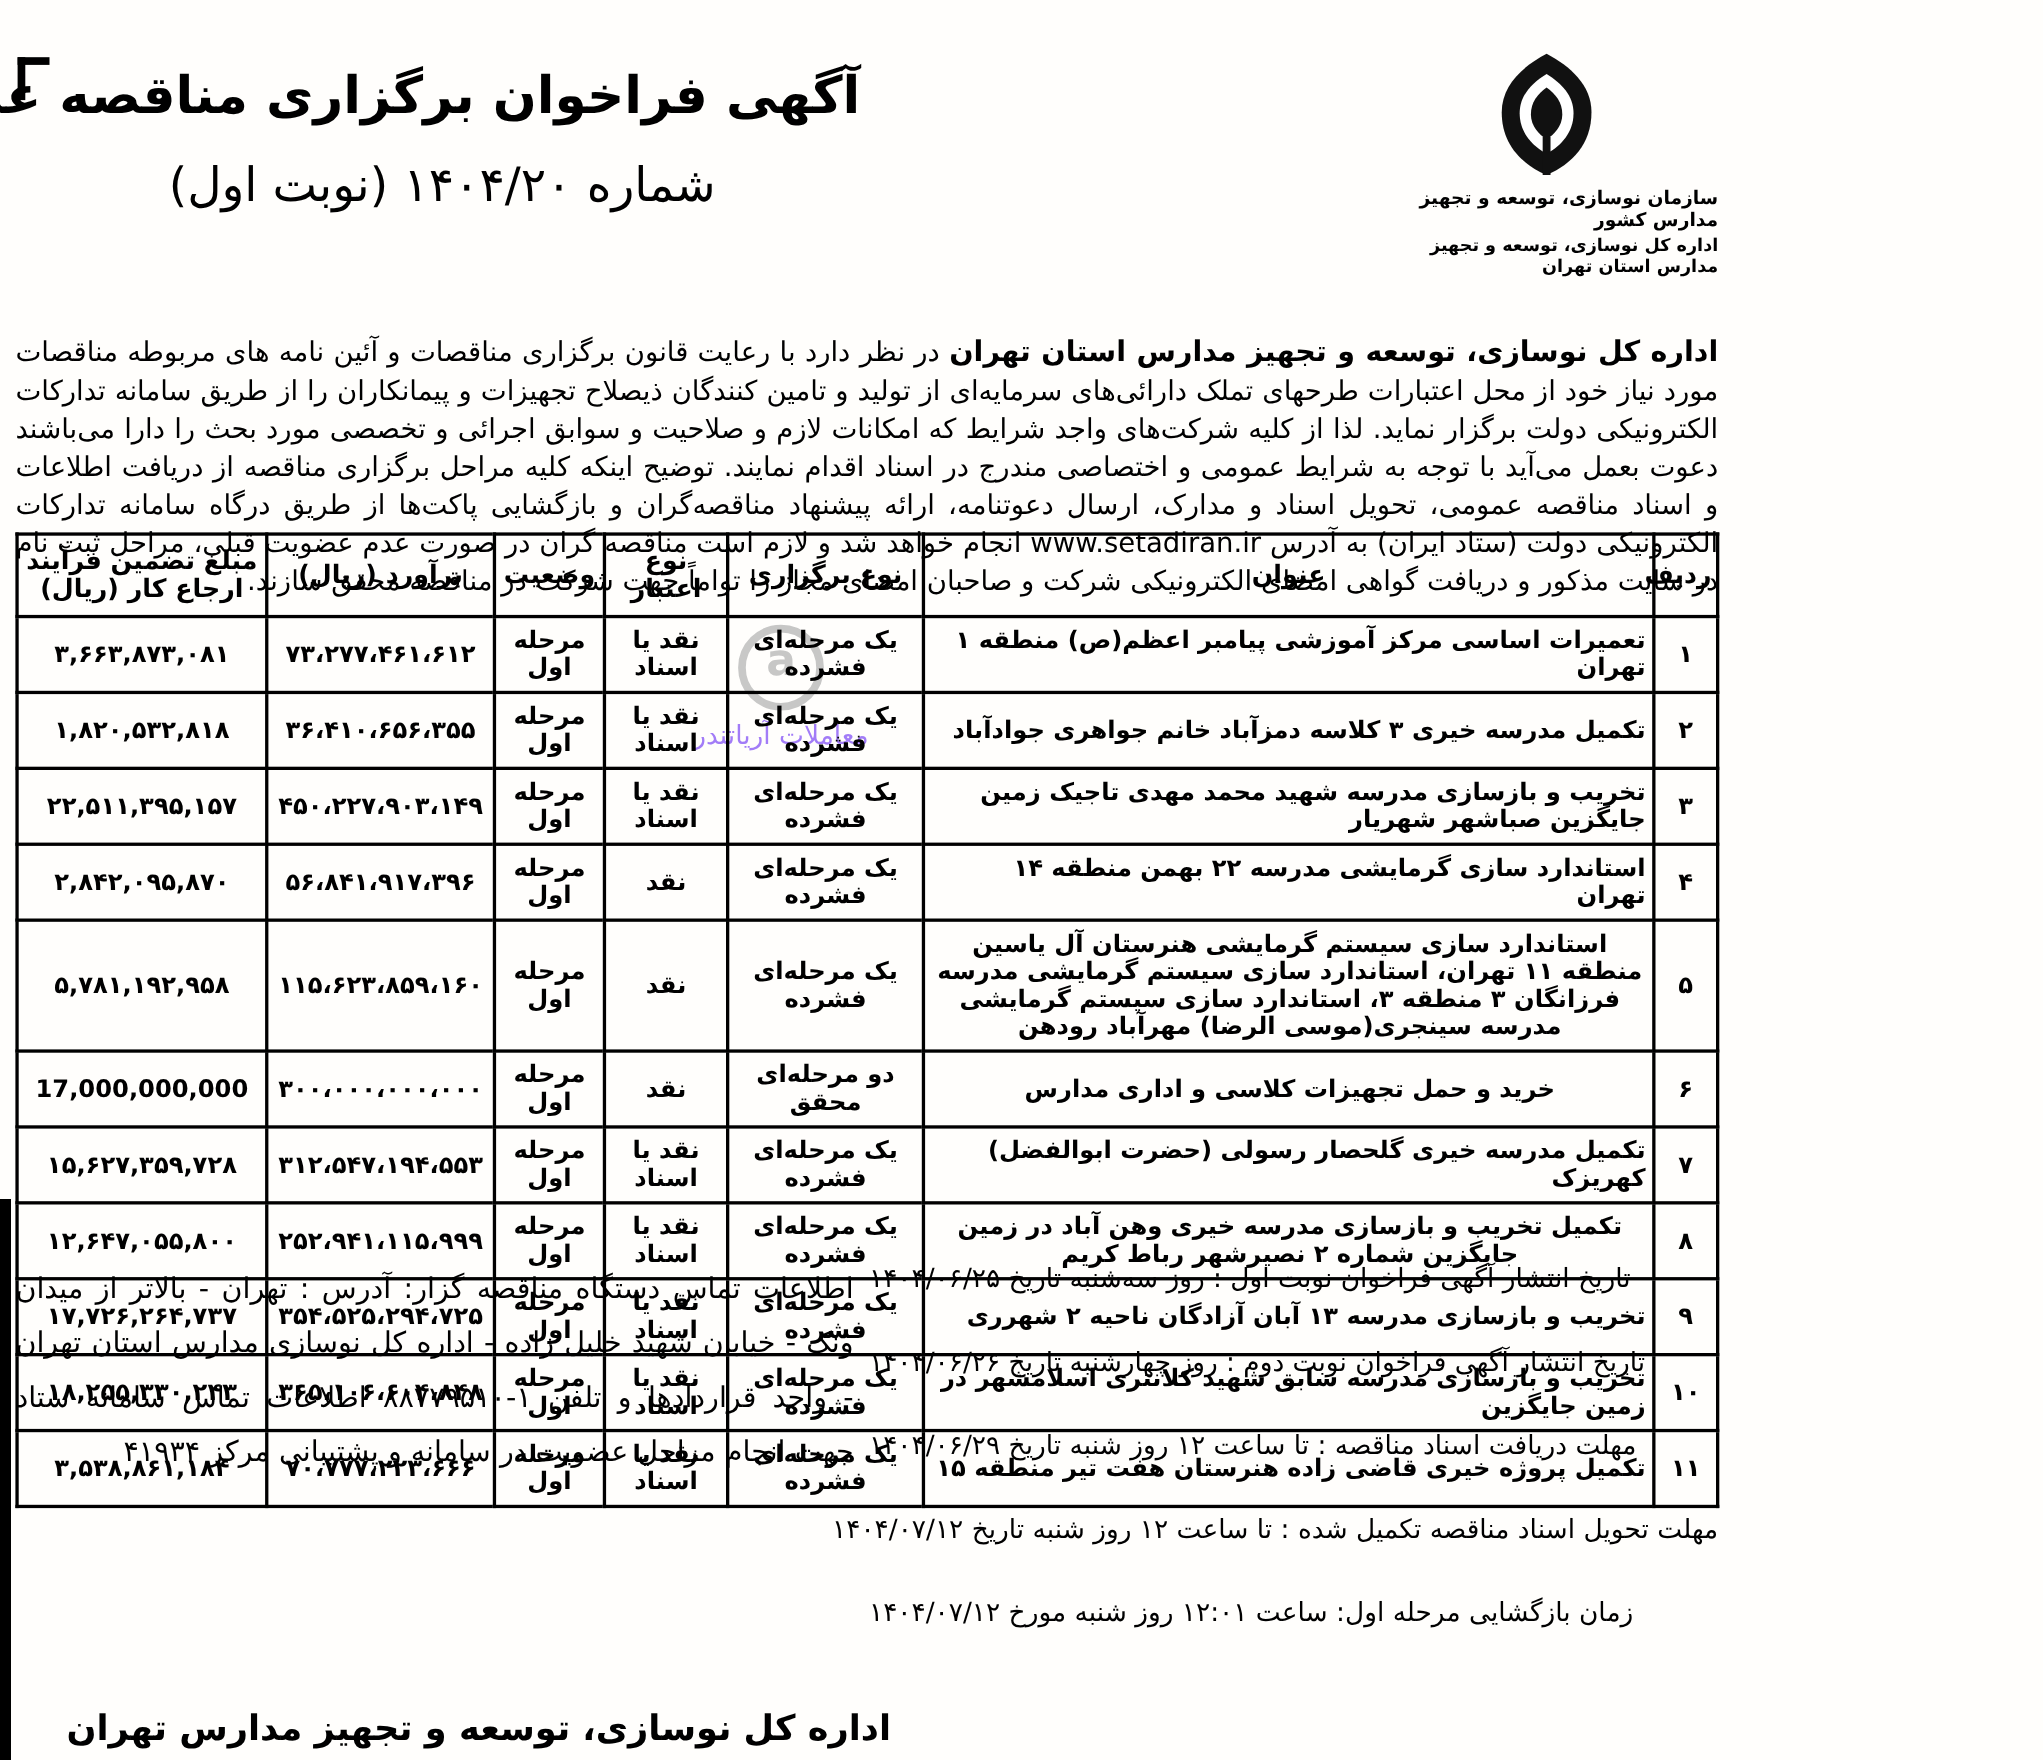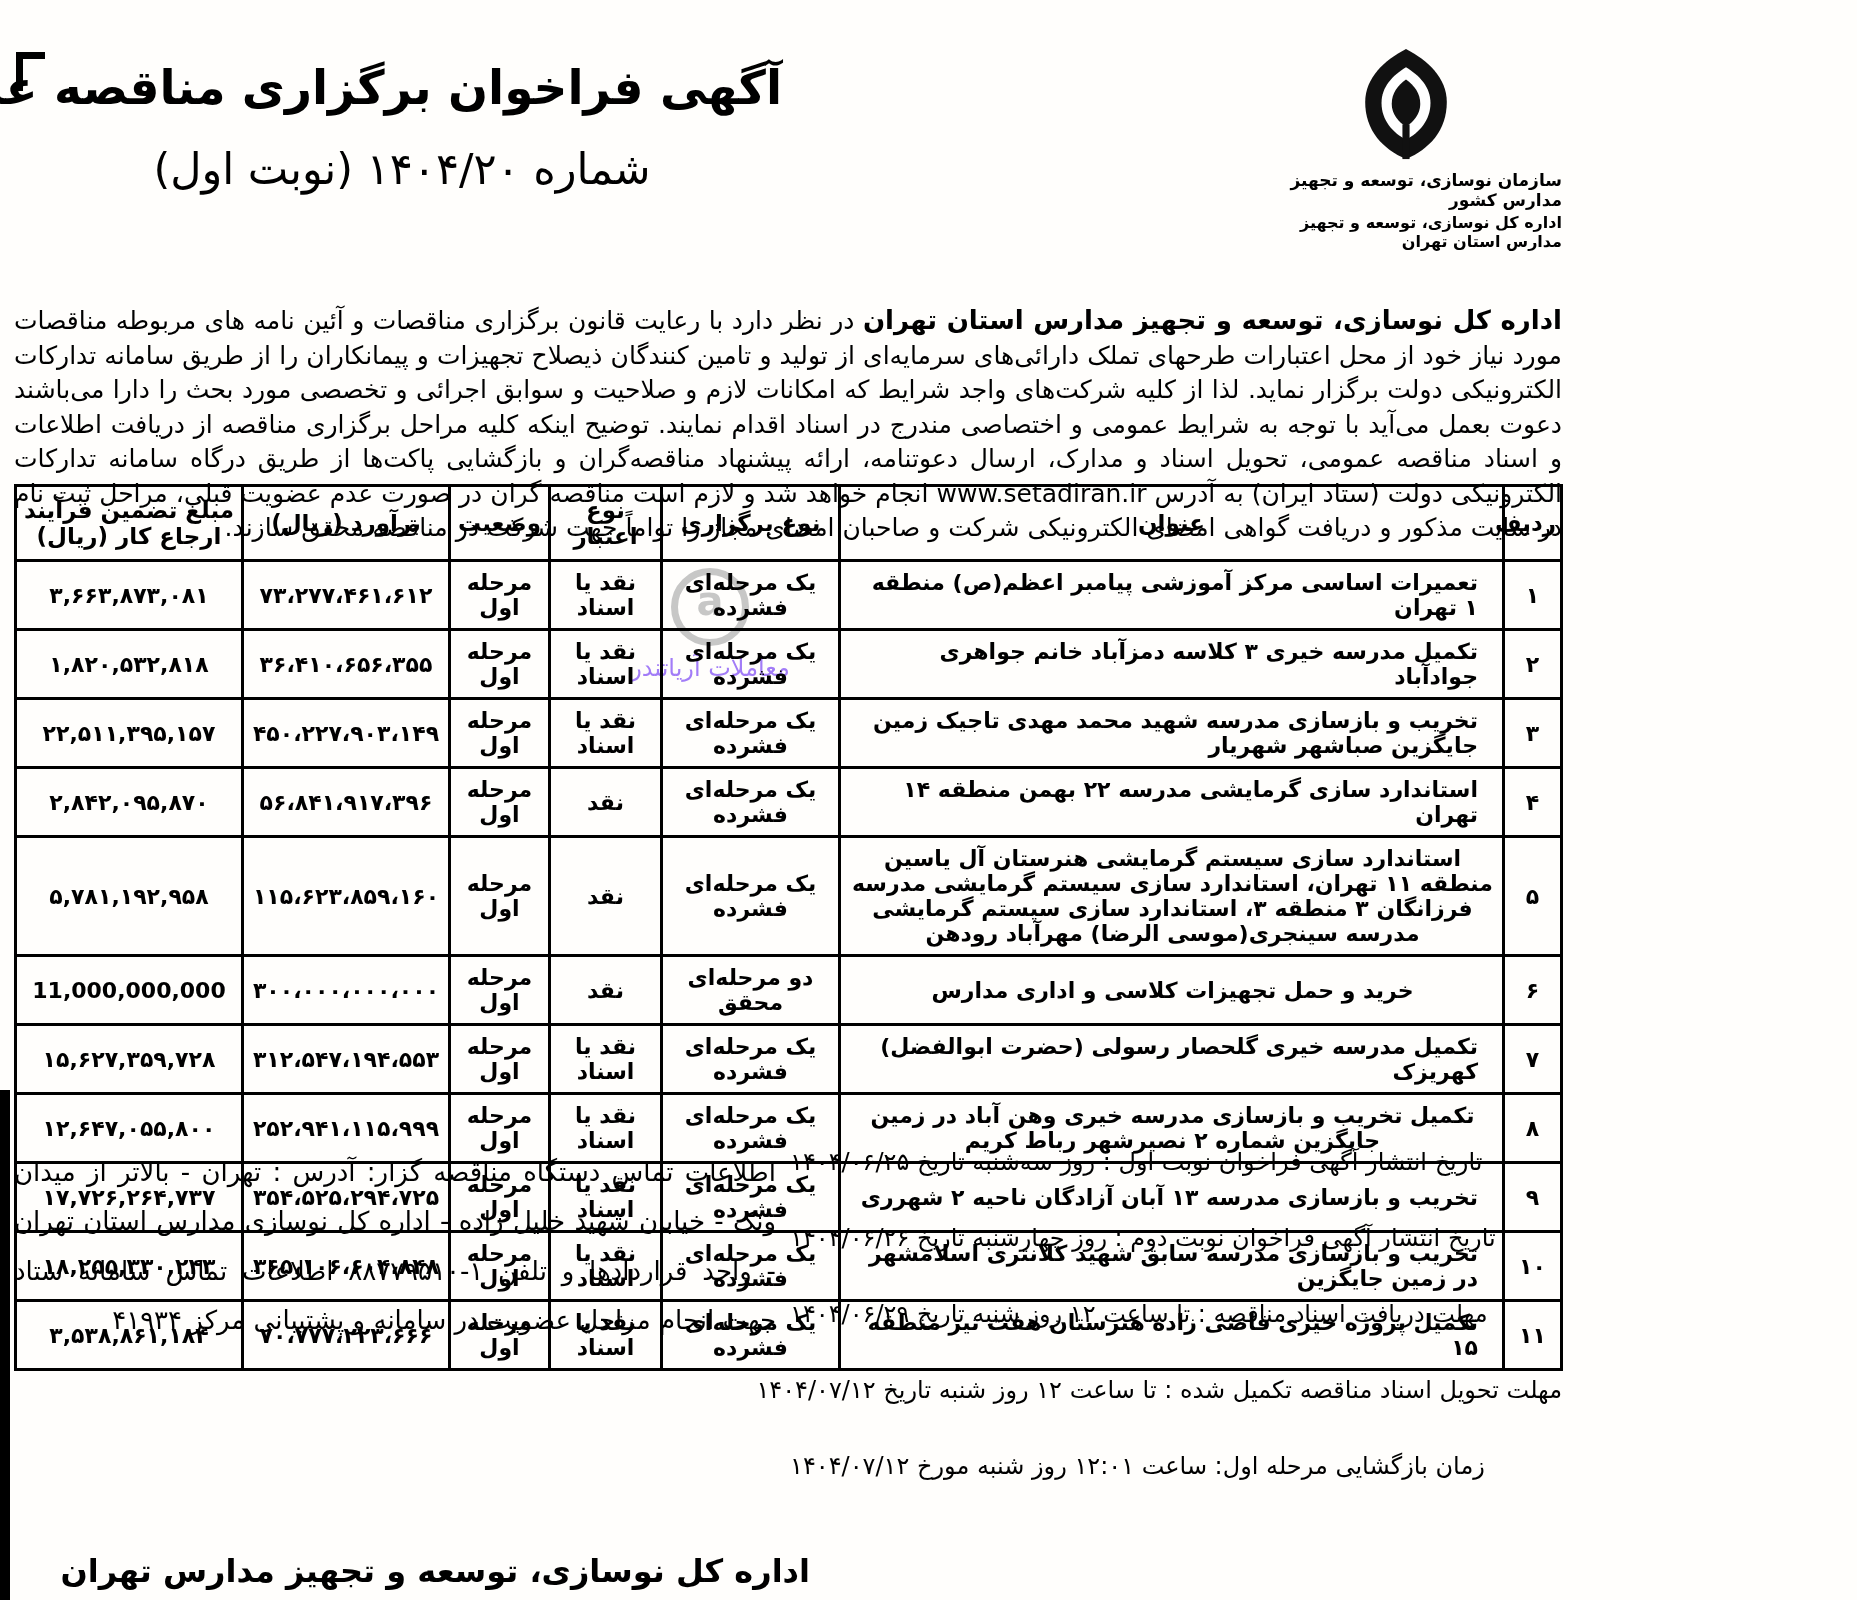--- a/index.html
+++ b/index.html
@@ -33,21 +33,21 @@
   .wm-text{font-size:76px;font-weight:bold;color:#b3b3b3;letter-spacing:1px;opacity:.75;}
   .wm-reg{font-size:22px;color:#b3b3b3;vertical-align:super;opacity:.75;}
   .wm-sub{margin-top:8px;font-size:24px;color:#8b5cf6;letter-spacing:16px;direction:rtl;opacity:.8;}
 
   
   .tender-table{position:absolute;top:484px;left:14px;width:1549px;direction:rtl;border-collapse:collapse;
                 table-layout:fixed;z-index:1;background:transparent;}
   .tender-table th,.tender-table td{border:3px solid #000;vertical-align:middle;}
   .tender-table th{font-size:23px;font-weight:bold;text-align:center;padding:10px 4px;}
   .tender-table td{font-size:22px;font-weight:bold;text-align:center;padding:8px 6px;}
-  td.title-cell{text-align:right;font-size:22px;padding-right:24px;padding-left:10px;}
+  td.title-cell{text-align:right;font-size:22px;padding-right:6px;padding-left:10px;}
   td.title-cell.center{text-align:center;padding-right:8px;}
   td.money{direction:ltr;text-align:center;font-size:22px;white-space:nowrap;}
 
   
   .footer-dates{position:absolute;top:1148px;left:790px;width:772px;direction:rtl;text-align:left;
                 font-size:24px;z-index:1;}
   .footer-dates .date-line{margin-bottom:48px;white-space:nowrap;}
   .footer-contact{position:absolute;top:1148px;left:14px;width:762px;direction:rtl;text-align:justify;
                   font-size:26px;line-height:1.9;z-index:1;}
   .signature{position:absolute;top:1552px;left:170px;width:640px;text-align:center;font-size:32px;
@@ -153,21 +153,21 @@
         <td class="money">۱۱۵،۶۲۳،۸۵۹،۱۶۰</td>
         <td class="money">۵,۷۸۱,۱۹۲,۹۵۸</td>
       </tr>
       <tr>
         <td>۶</td>
         <td class="title-cell center">خرید و حمل تجهیزات کلاسی و اداری مدارس</td>
         <td>دو مرحله‌ای محقق</td>
         <td>نقد</td>
         <td>مرحله اول</td>
         <td class="money">۳۰۰،۰۰۰،۰۰۰،۰۰۰</td>
-        <td class="money">11,000,000,000</td>
+        <td class="money">17,000,000,000</td>
       </tr>
       <tr>
         <td>۷</td>
         <td class="title-cell">تکمیل مدرسه خیری گلحصار رسولی (حضرت ابوالفضل) کهریزک</td>
         <td>یک مرحله‌ای فشرده</td>
         <td>نقد یا اسناد</td>
         <td>مرحله اول</td>
         <td class="money">۳۱۲،۵۴۷،۱۹۴،۵۵۳</td>
         <td class="money">۱۵,۶۲۷,۳۵۹,۷۲۸</td>
       </tr>

